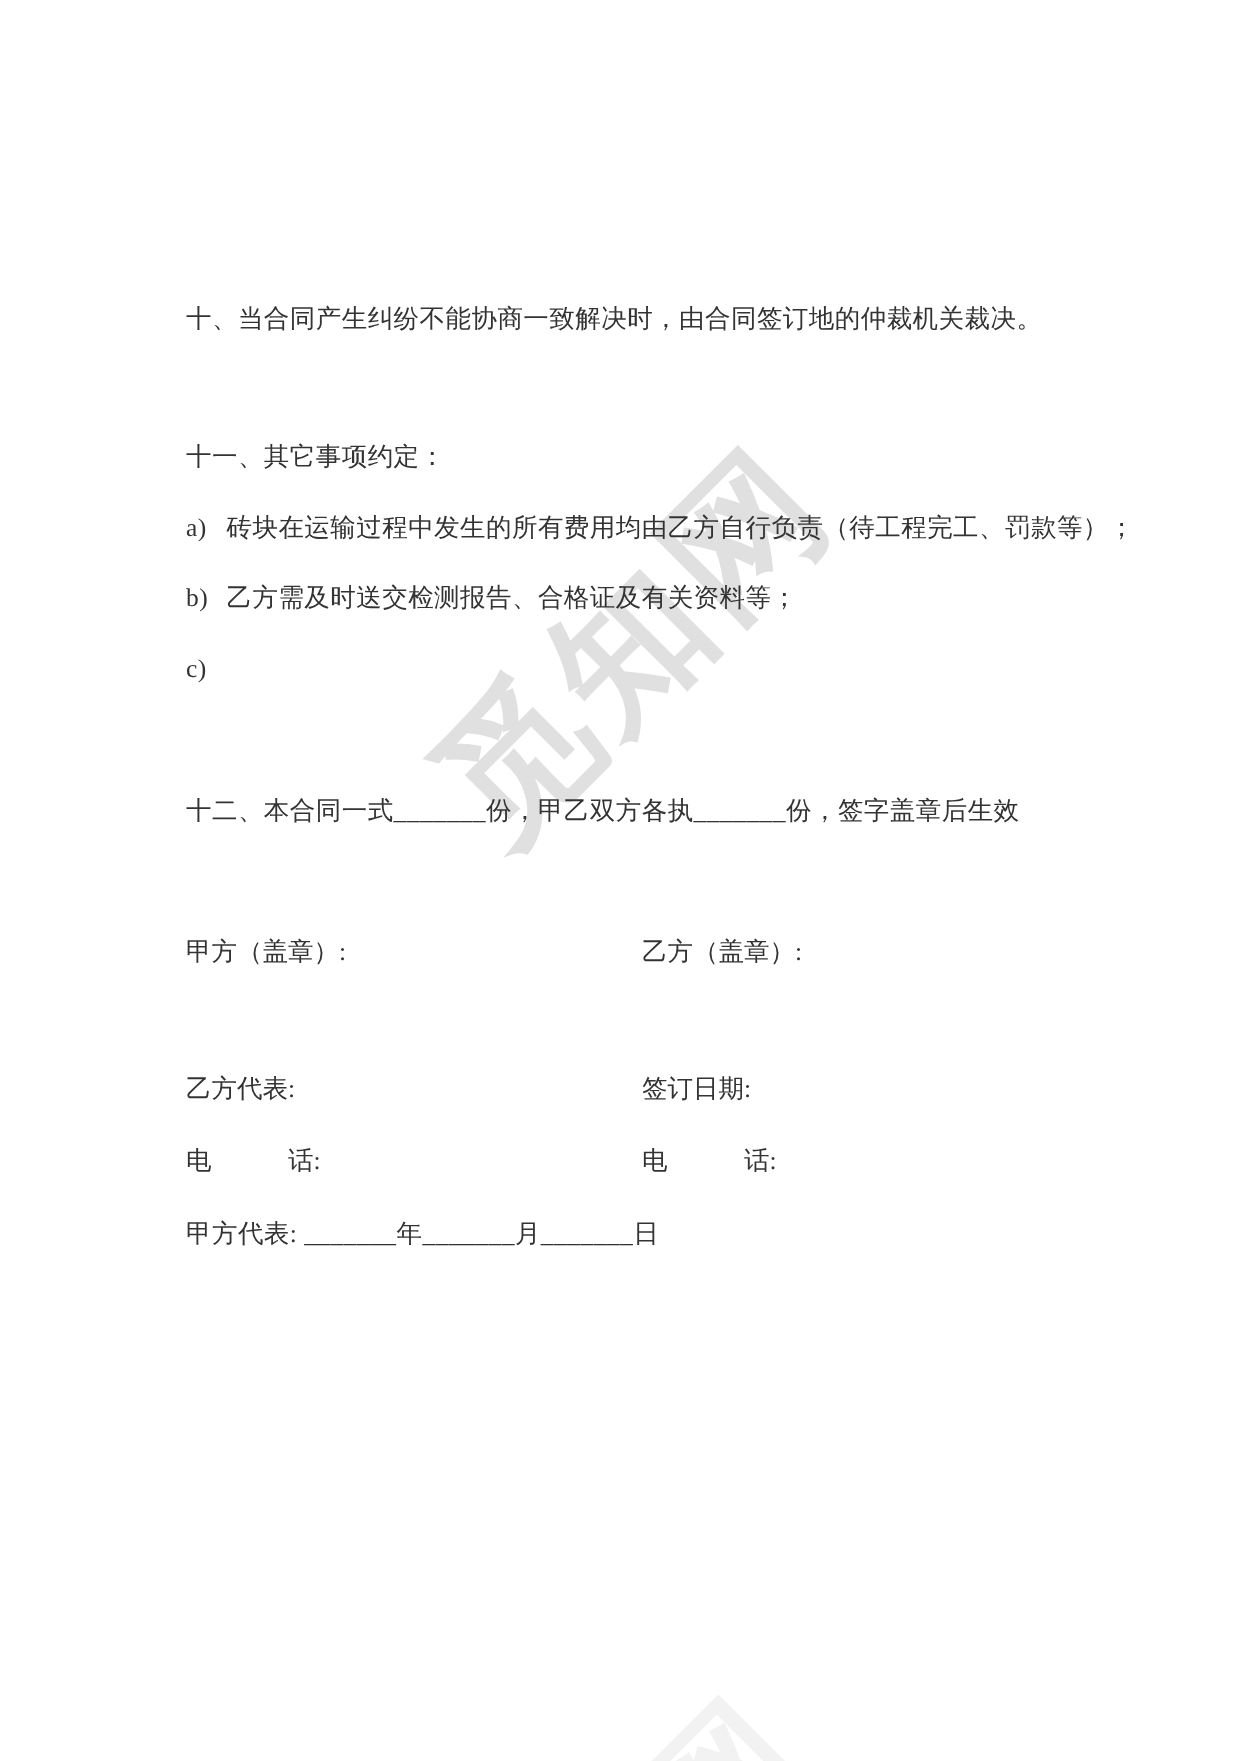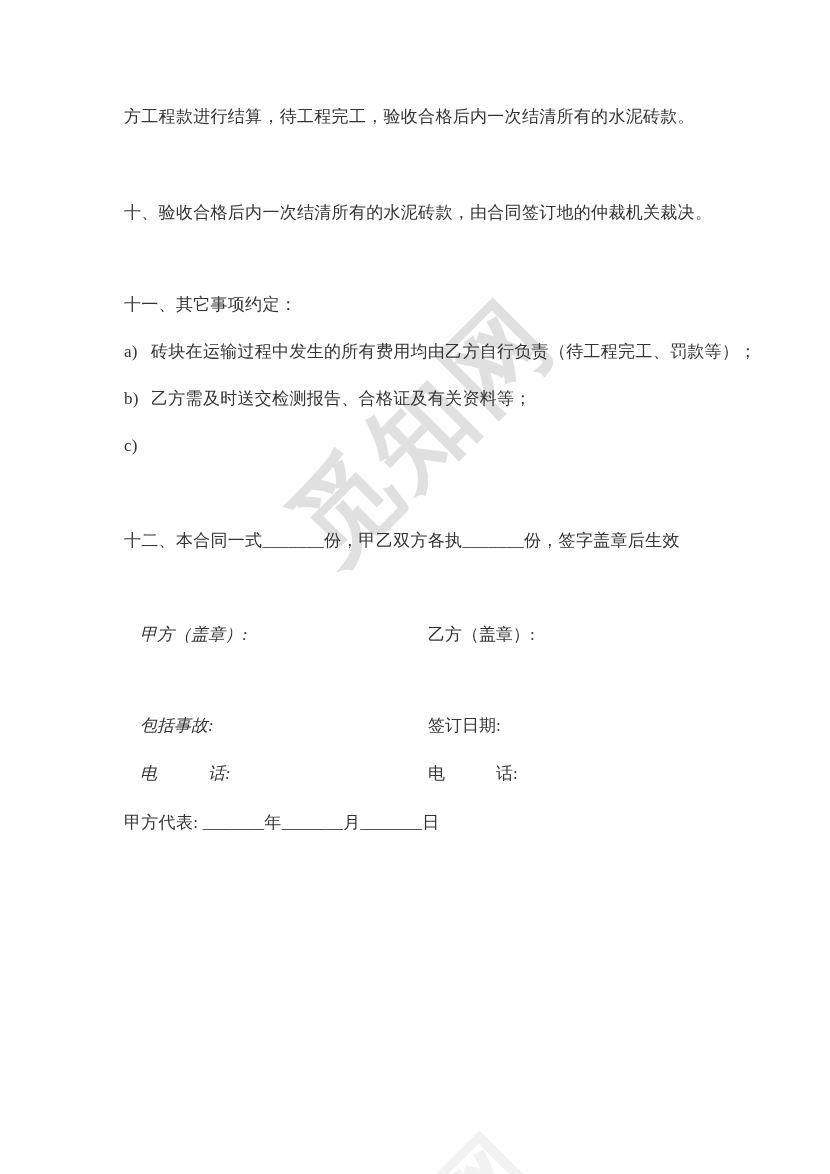--- a/index.html
+++ b/index.html
@@ -30,21 +30,21 @@
     z-index: 2;
   }
   .item { display: flex; }
   .item .marker {
     display: inline-block;
     width: 27px;
     flex: 0 0 27px;
     font-family: "Liberation Serif", "DejaVu Serif", serif;
   }
   .sig-row { position: absolute; left: 0; width: 830px; height: 24px; z-index: 2; }
-  .sig-row .col-a { position: absolute; left: 140px; white-space: nowrap; font-style: italic; }
+  .sig-row .col-a { position: absolute; left: 124px; white-space: nowrap; }
   .sig-row .col-b { position: absolute; left: 428px; white-space: nowrap; }
   .watermark {
     position: absolute;
     width: 400px;
     height: 120px;
     line-height: 120px;
     text-align: center;
     font-size: 100px;
     font-weight: 700;
     letter-spacing: 6px;
@@ -67,23 +67,22 @@
 </style>
 </head>
 <body>
 
 <div class="page">
 
   <div class="watermark wm-main">觅知网</div>
 
   <div class="watermark wm-bottom">觅知网</div>
 
-  <div class="line" style="top:106px">方工程款进行结算，待工程完工，验收合格后内一次结清所有的水泥砖款。</div>
 
-  <div class="line" style="top:202px">十、验收合格后内一次结清所有的水泥砖款，由合同签订地的仲裁机关裁决。</div>
+  <div class="line" style="top:202px">十、当合同产生纠纷不能协商一致解决时，由合同签订地的仲裁机关裁决。</div>
 
   <div class="line" style="top:294px">十一、其它事项约定：</div>
 
   <div class="line item" style="top:341px">
     <span class="marker">a)</span>
     <span>砖块在运输过程中发生的所有费用均由乙方自行负责（待工程完工、罚款等）；</span>
   </div>
 
   <div class="line item" style="top:388px">
     <span class="marker">b)</span>
@@ -95,21 +94,21 @@
   </div>
 
   <div class="line" style="top:530px">十二、本合同一式_______份，甲乙双方各执_______份，签字盖章后生效</div>
 
   <div class="sig-row" style="top:623px">
     <span class="col-a">甲方（盖章）:</span>
     <span class="col-b">乙方（盖章）:</span>
   </div>
 
   <div class="sig-row" style="top:714px">
-    <span class="col-a">包括事故:</span>
+    <span class="col-a">乙方代表:</span>
     <span class="col-b">签订日期:</span>
   </div>
 
   <div class="sig-row" style="top:762px">
     <span class="col-a">电　　　话:</span>
     <span class="col-b">电　　　话:</span>
   </div>
 
   <div class="line" style="top:812px">甲方代表: _______年_______月_______日</div>
 

